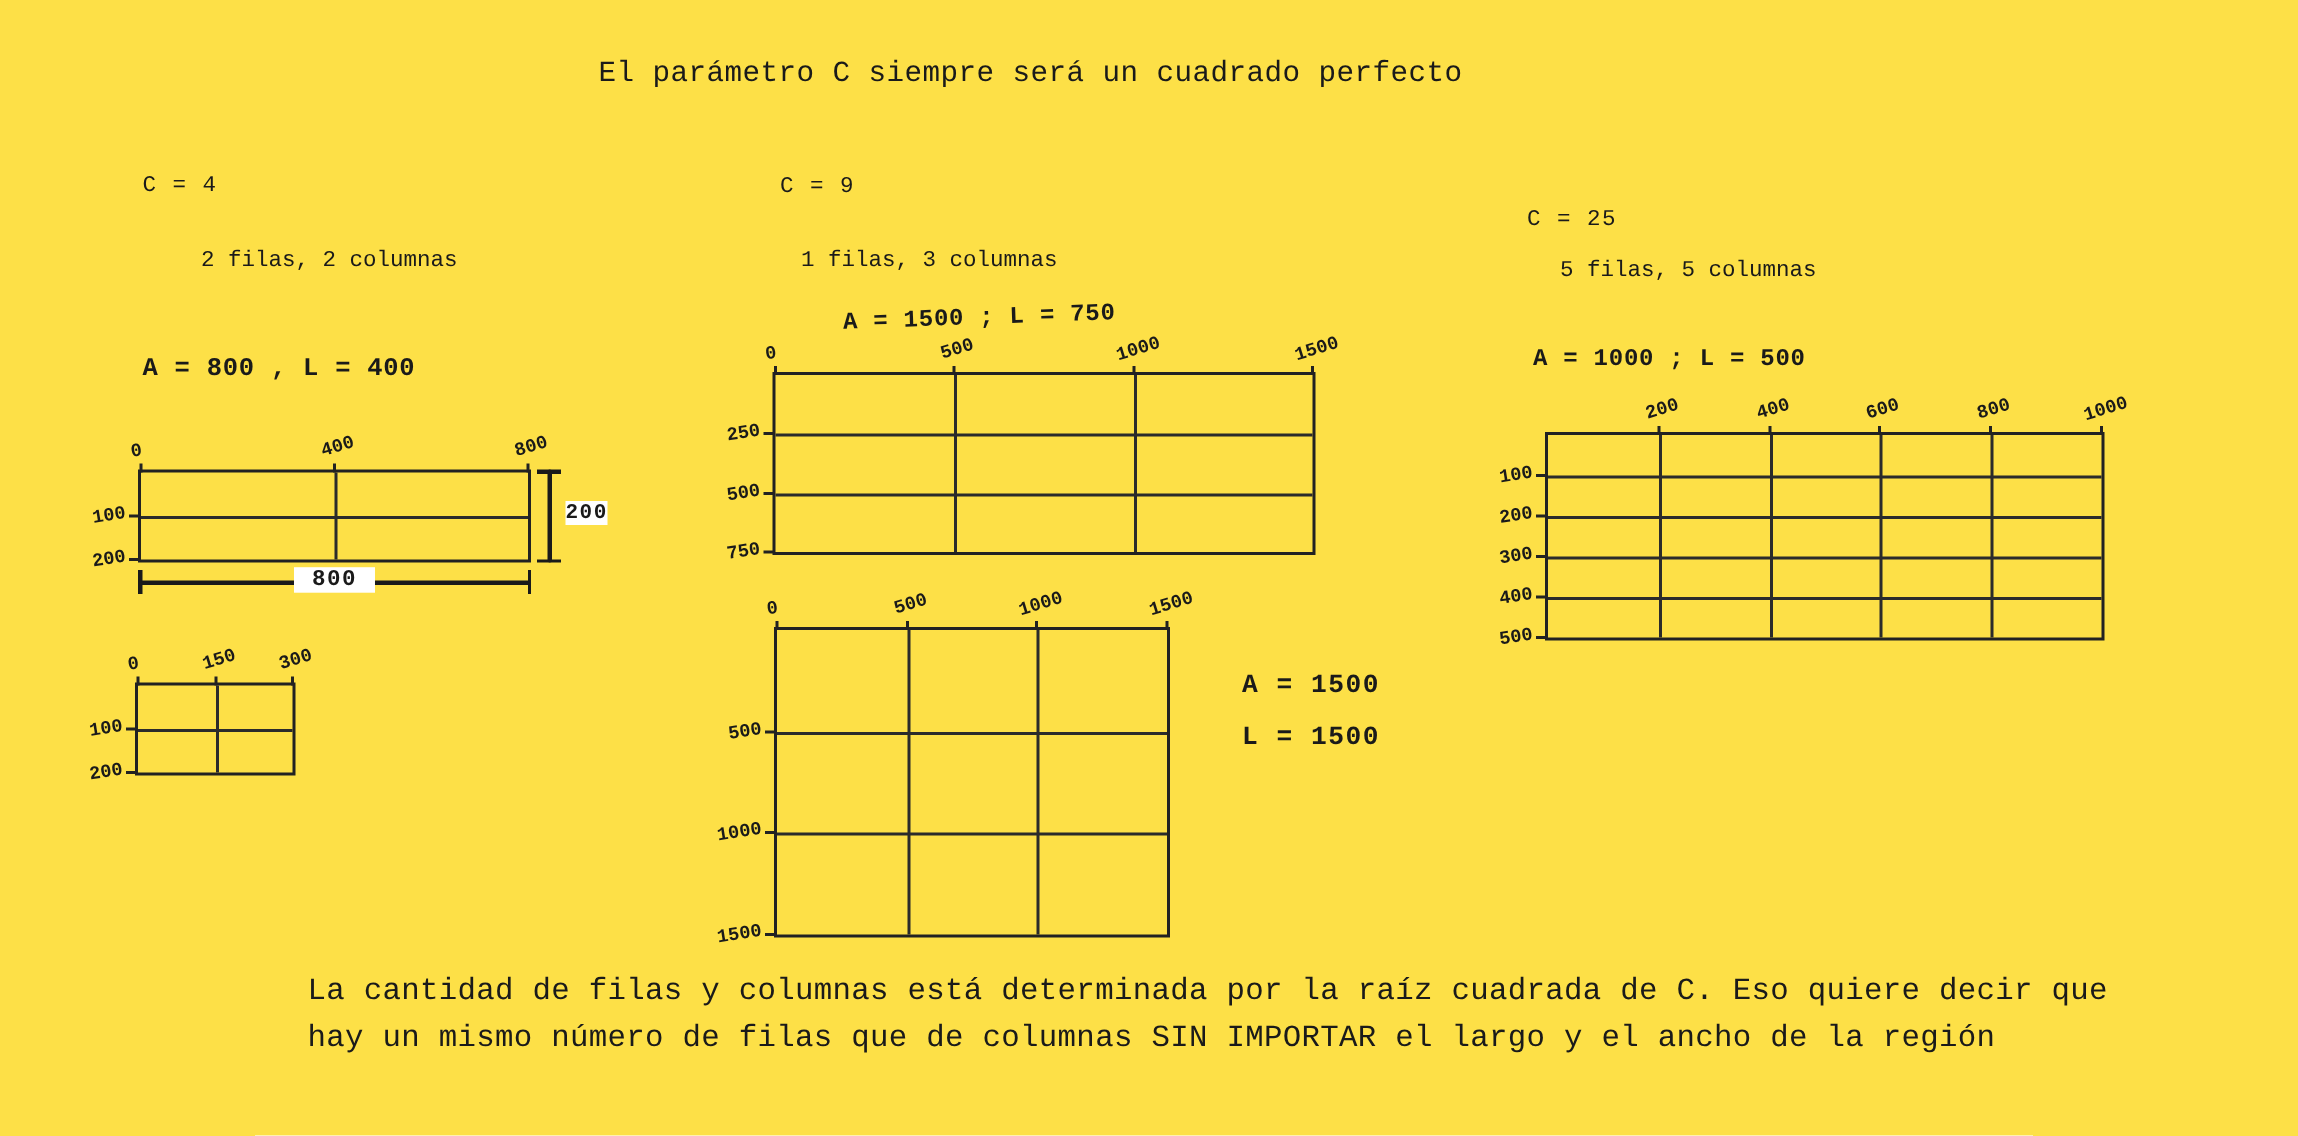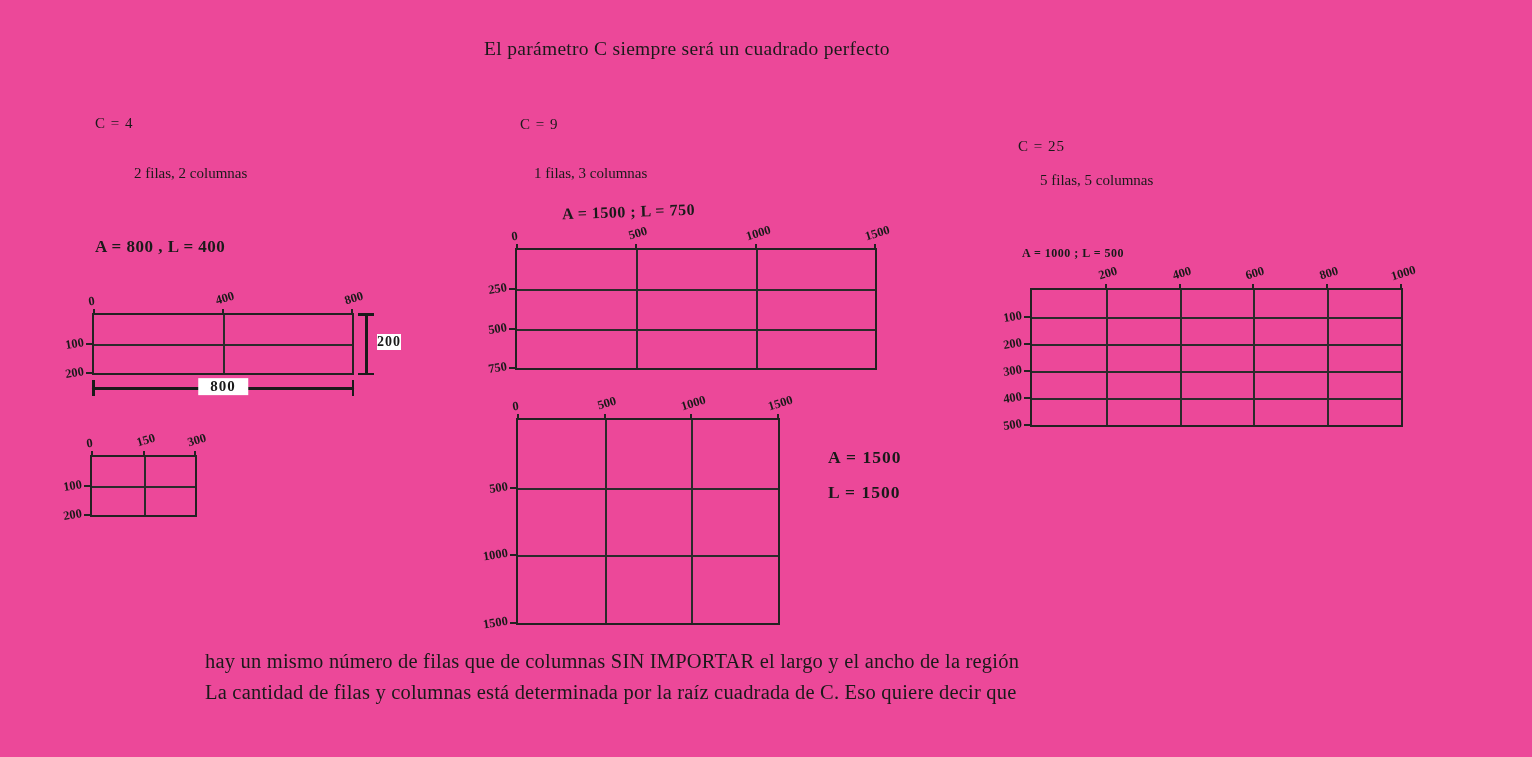--- a/index.html
+++ b/index.html
@@ -1,21 +1,21 @@
 <!DOCTYPE html>
 <html><head>
 <meta charset="utf-8">
 <style>
   * { box-sizing: border-box; }
   html,body { margin:0; padding:0; background:#fff; }
   #canvas {
     position: relative;
     width: 1532px; height: 757px;
-    background: #ec4899;
-    font-family: Liberation Serif, serif;
+    background: #fde047;
+    font-family: Liberation Mono, monospace;
     color: #1a1a1a;
     overflow: hidden;
   }
   .abs { position: absolute; }
   .title {
     left: 0; top: 38px; width: 1374px;
     text-align: center; font-size: 19.5px; letter-spacing: .3px;
   }
   .c-label { font-size: 15px; letter-spacing: 1px; }
   .note { font-size: 15px; }
@@ -156,21 +156,21 @@
       <div class="ytick-label" style="top: 33.3333%;">500</div>
       <div class="ytick-mark" style="top: 66.6667%;"></div>
       <div class="ytick-label" style="top: 66.6667%;">1000</div>
       <div class="ytick-mark" style="top: 100%;"></div>
       <div class="ytick-label" style="top: 100%;">1500</div>
     </div>
   <div class="abs ann" style="left:828px; top:440px; line-height:35px;"><span>A = 1500</span><br><span>L = 1500</span></div>
 
   <div class="abs c-label" style="left:1018px; top:122px;margin-top:16px;">C = 25</div>
   <div class="abs note" style="left:1040px; top:172px;">5 filas, 5 columnas</div>
-  <div class="abs params" style="left:1022px; top:230px; font-size:12px;margin-top:16px;">A = 1000  ;   L = 500</div>
+  <div class="abs params" style="left:1022px; top:230px; font-size:16px;">A = 1000  ;   L = 500</div>
 
   <div class="hgrid" style="left:1030px; top:288px; width:373px; height:139px;">
       <div class="vline" style="left: 20%;"></div>
       <div class="vline" style="left: 40%;"></div>
       <div class="vline" style="left: 60%;"></div>
       <div class="vline" style="left: 80%;"></div>
       <div class="hline" style="top: 20%;"></div>
       <div class="hline" style="top: 40%;"></div>
       <div class="hline" style="top: 60%;"></div>
       <div class="hline" style="top: 80%;"></div>
@@ -190,17 +190,17 @@
       <div class="ytick-label" style="top: 40%;">200</div>
       <div class="ytick-mark" style="top: 60%;"></div>
       <div class="ytick-label" style="top: 60%;">300</div>
       <div class="ytick-mark" style="top: 80%;"></div>
       <div class="ytick-label" style="top: 80%;">400</div>
       <div class="ytick-mark" style="top: 100%;"></div>
       <div class="ytick-label" style="top: 100%;">500</div>
     </div>
 
   <div class="abs footer" style="left:205px; top:646px;">
+    <div>La cantidad de filas y columnas está determinada por la raíz cuadrada de C. Eso quiere decir que</div>
     <div>hay un mismo número de filas que de columnas SIN IMPORTAR el largo y el ancho de la región</div>
-    <div>La cantidad de filas y columnas está determinada por la raíz cuadrada de C. Eso quiere decir que</div>
   </div>
 
 </div>
 
 </body></html>

